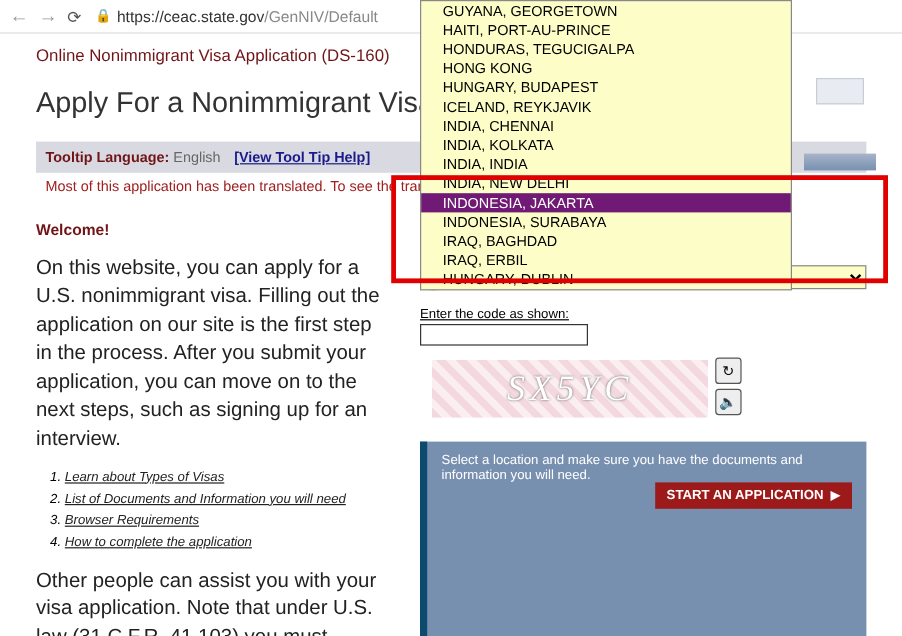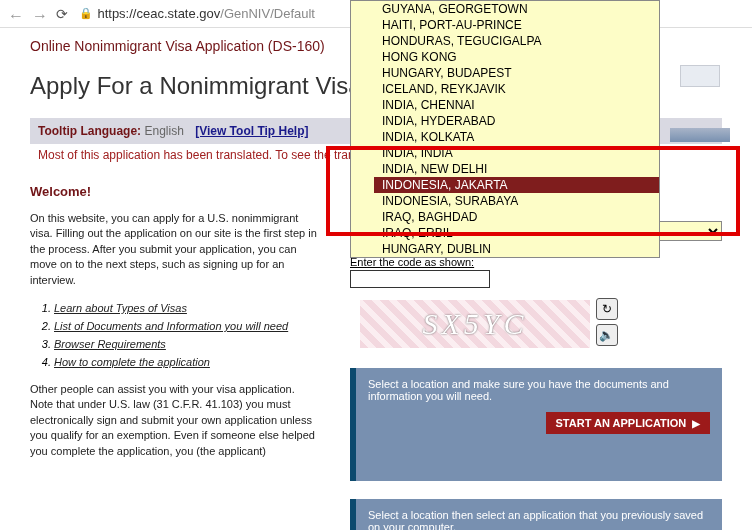--- a/index.html
+++ b/index.html
@@ -15,41 +15,41 @@
 .page-title { color: #333; font-size: 24px; font-weight: normal; margin-bottom: 18px; }
 .tooltip-bar { background: #d9d9e2; padding: 6px 8px; font-size: 12px; }
 .tooltip-label { color: #711417; font-weight: bold; }
 .tooltip-lang { color: #666; }
 .tooltip-link { color: #1a1a8a; text-decoration: underline; font-weight: bold; margin-left: 8px; }
 .translation-note { color: #a02020; font-size: 12px; padding: 4px 8px 8px 8px; }
 .getstarted { background: #b8c0cc; color: #711417; font-weight: bold; padding: 4px 8px; font-size: 12px; width: 100px; }
 .left-col { float: left; width: 290px; }
 .right-col { margin-left: 320px; }
 .welcome { color: #711417; font-weight: bold; font-size: 13px; margin: 14px 0 12px 0; }
-.body-text { font-size: 11px; color: #222; line-height: 1.4; margin-bottom: 14px; }
+.body-text { font-size: 17px; color: #222; line-height: 1.4; margin-bottom: 14px; }
 .important { font-weight: bold; font-size: 11px; margin-bottom: 10px; }
 ol.steps { margin-left: 24px; margin-bottom: 14px; }
 ol.steps li { font-size: 11px; font-style: italic; margin-bottom: 6px; }
 ol.steps li a { color: #222; }
 .sel-row { display: flex; align-items: center; margin-top: 6px; }
 .globe { width: 22px; height: 22px; border: 1px solid #888; border-radius: 50%; display: flex; align-items: center; justify-content: center; font-size: 13px; margin-right: 6px; }
 .sel { flex: 1; background: #fdfdc7; border: 1px solid #888; font-size: 11px; padding: 2px; }
 .captcha-label { font-size: 11px; margin-top: 14px; text-decoration: underline; }
 .captcha-input { width: 140px; border: 1px solid #333; height: 18px; margin-top: 2px; }
 .captcha-row { display: flex; align-items: center; margin-top: 10px; margin-left: 10px; }
 .captcha-img { width: 230px; height: 48px; background: repeating-linear-gradient(45deg,#f3d8df,#f3d8df 6px,#fbeef1 6px,#fbeef1 12px); display: flex; align-items: center; justify-content: center; font-family: serif; font-size: 30px; color: #fff; text-shadow: 0 0 2px #555; letter-spacing: 4px; font-style: italic; }
 .captcha-btns { margin-left: 6px; }
 .captcha-btn { width: 22px; height: 22px; border: 1px solid #555; border-radius: 3px; background: #eee; display: flex; align-items: center; justify-content: center; font-size: 12px; margin-bottom: 4px; cursor: pointer; }
 .panel { background: #7890b0; color: #fff; font-size: 11px; padding: 10px 12px 8px 12px; margin-top: 18px; border-left: 6px solid #0c4a6e; }
-.panel-btn { background: #9c1a1a; color: #fff; font-size: 11px; font-weight: bold; padding: 5px 10px; float: right; margin-top: 10px; cursor: pointer; display: flex; align-items: center; }
+.panel-btn { background: #9c1a1a; color: #fff; font-size: 11px; font-weight: bold; padding: 5px 10px; float: right; margin-top: 0; cursor: pointer; display: flex; align-items: center; }
 .panel-btn .tri { margin-left: 6px; font-size: 10px; }
 .panel::after { content: ""; display: block; clear: both; }
 .dropdown { position: absolute; top: 0; left: 350px; width: 310px; background: #fdfdc7; border: 1px solid #888; font-size: 12px; z-index: 10; }
-.dropdown-item { padding: 1px 8px; white-space: nowrap; overflow: hidden; margin-left: 23px; }
-.dropdown-item.selected { background: #7f1d1d; color: #fff; }
+.dropdown-item { padding: 1px 18px; white-space: nowrap; overflow: hidden; }
+.dropdown-item.selected { background: #701a75; color: #fff; }
 .redbox { position: absolute; border: 4px solid #e00000; z-index: 20; pointer-events: none; }
 .sele-label { font-size: 11px; margin-top: 10px; }
 .gradient-bar { position: absolute; top: 128px; left: 670px; width: 60px; height: 14px; background: linear-gradient(#a8b4c8,#7890b0); }
 .tab-stub { position: absolute; top: 65px; left: 680px; width: 40px; height: 22px; background: #e8ecf2; border: 1px solid #c8ccd4; }
 </style>
 </head>
 <body>
 
 <div class="browser-bar">
   <span class="nav-arrow">←</span>
@@ -128,21 +128,20 @@
 <div class="gradient-bar"></div>
 
 <div class="dropdown" id="dropdown">
     <div class="dropdown-item">GUYANA, GEORGETOWN</div>
     <div class="dropdown-item">HAITI, PORT-AU-PRINCE</div>
     <div class="dropdown-item">HONDURAS, TEGUCIGALPA</div>
     <div class="dropdown-item">HONG KONG</div>
     <div class="dropdown-item">HUNGARY, BUDAPEST</div>
     <div class="dropdown-item">ICELAND, REYKJAVIK</div>
     <div class="dropdown-item">INDIA, CHENNAI</div>
-    <div class="dropdown-item">INDIA, HYDERABAD</div>
     <div class="dropdown-item">INDIA, KOLKATA</div>
     <div class="dropdown-item">INDIA, INDIA</div>
     <div class="dropdown-item">INDIA, NEW DELHI</div>
     <div class="dropdown-item selected">INDONESIA, JAKARTA</div>
     <div class="dropdown-item">INDONESIA, SURABAYA</div>
     <div class="dropdown-item">IRAQ, BAGHDAD</div>
     <div class="dropdown-item">IRAQ, ERBIL</div>
     <div class="dropdown-item">HUNGARY, DUBLIN</div>
   </div>
 

